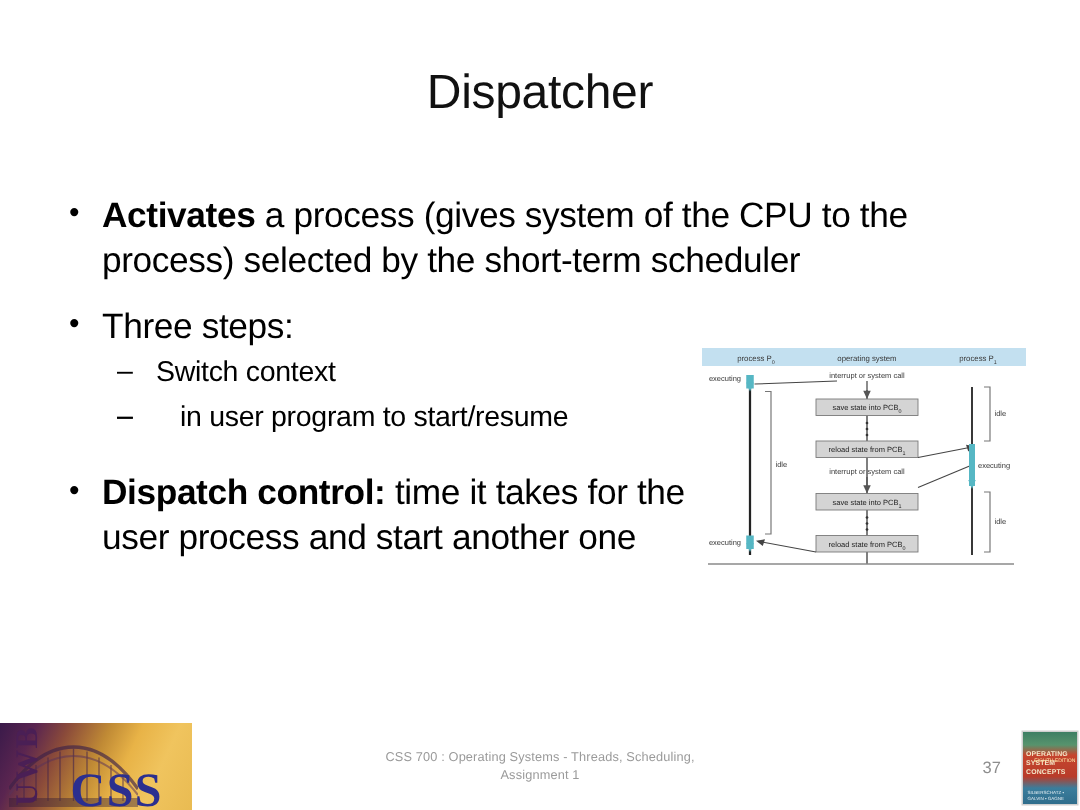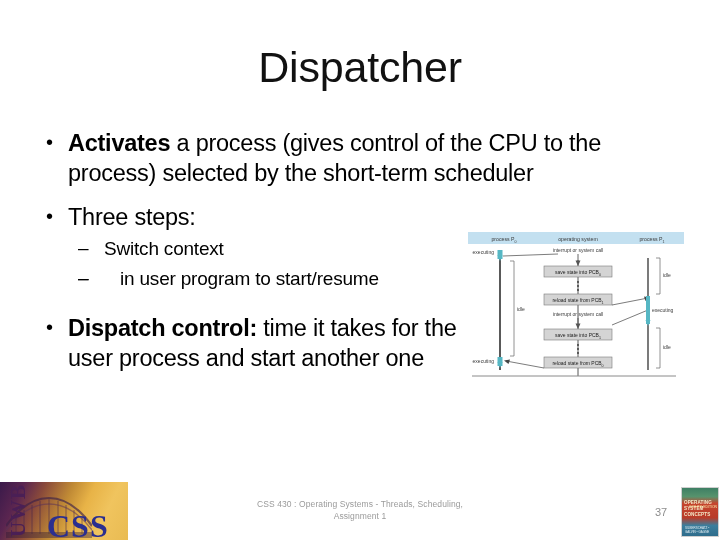--- a/index.html
+++ b/index.html
@@ -16,21 +16,21 @@
     color: #000000;
   }
 
   
   #slide-title {
     position: absolute;
     left: 0;
     top: 44px;
     width: 720px;
     text-align: center;
-    font-size: 43px;
+    font-size: 32px;
     font-weight: 400;
     letter-spacing: -0.2px;
     color: #111111;
     line-height: 1.1;
   }
 
   
   #body-content {
     position: absolute;
     left: 30px;
@@ -196,21 +196,21 @@
   }
 </style>
 </head>
 <body>
 
 <div id="slide-title">Dispatcher</div>
 
 <div id="body-content">
 
   <div class="bullet-l1">
-    <span class="mark">•</span><b>Activates</b><span> a process (gives control of the CPU to the process) selected by the short-term scheduler</span>
+    <span class="mark">•</span><b>Activates</b><span> a process (gives system of the CPU to the process) selected by the short-term scheduler</span>
   </div>
 
   <div class="bullet-l1 gap-before">
     <span class="mark">•</span><span>Three steps:</span>
   </div>
 
   <div class="bullet-l2">
     <span class="mark">–</span><span>Switch context</span>
   </div>
 
@@ -297,21 +297,21 @@
     <text id="fig-r0" x="201" y="49" font-family="'Liberation Sans',sans-serif" font-size="5" fill="#3a3a3a">idle</text>
     <text id="fig-r1" x="190" y="84" font-family="'Liberation Sans',sans-serif" font-size="5" fill="#3a3a3a">executing</text>
     <path d="M194 100 L198 100 L198 140 L194 140" fill="none" stroke="#777" stroke-width="0.8"></path>
     <text id="fig-r2" x="201" y="121" font-family="'Liberation Sans',sans-serif" font-size="5" fill="#3a3a3a">idle</text>
 
     <line x1="10" y1="148" x2="214" y2="148" stroke="#8a8a8a" stroke-width="1"></line>
   </svg>
 </div>
 
 <div id="footer-note">
-  <div>CSS 430 : Operating Systems - Threads, Scheduling,</div>
+  <div>CSS 700 : Operating Systems - Threads, Scheduling,</div>
   <div>Assignment 1</div>
 </div>
 
 <div id="page-number">37</div>
 
 <div id="logo-uwb-css">
   <svg class="bridge" viewBox="0 0 86 52">
     <rect x="0" y="0" width="86" height="52" fill="none"></rect>
     <path d="M0 40 Q20 12 43 12 Q66 12 86 40" fill="none" stroke="#3b2048" stroke-width="2.2" opacity="0.85"></path>
     <path d="M0 44 Q20 18 43 18 Q66 18 86 44" fill="none" stroke="#5a3258" stroke-width="1.4" opacity="0.7"></path>

